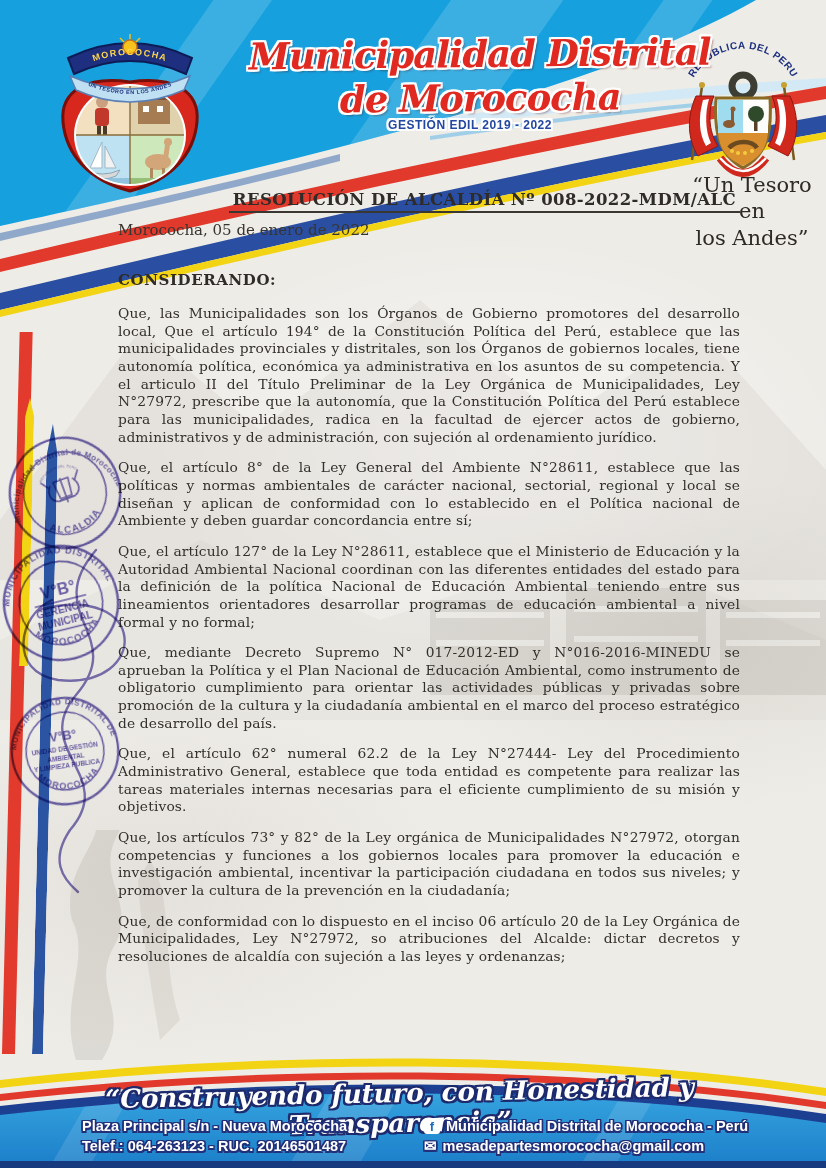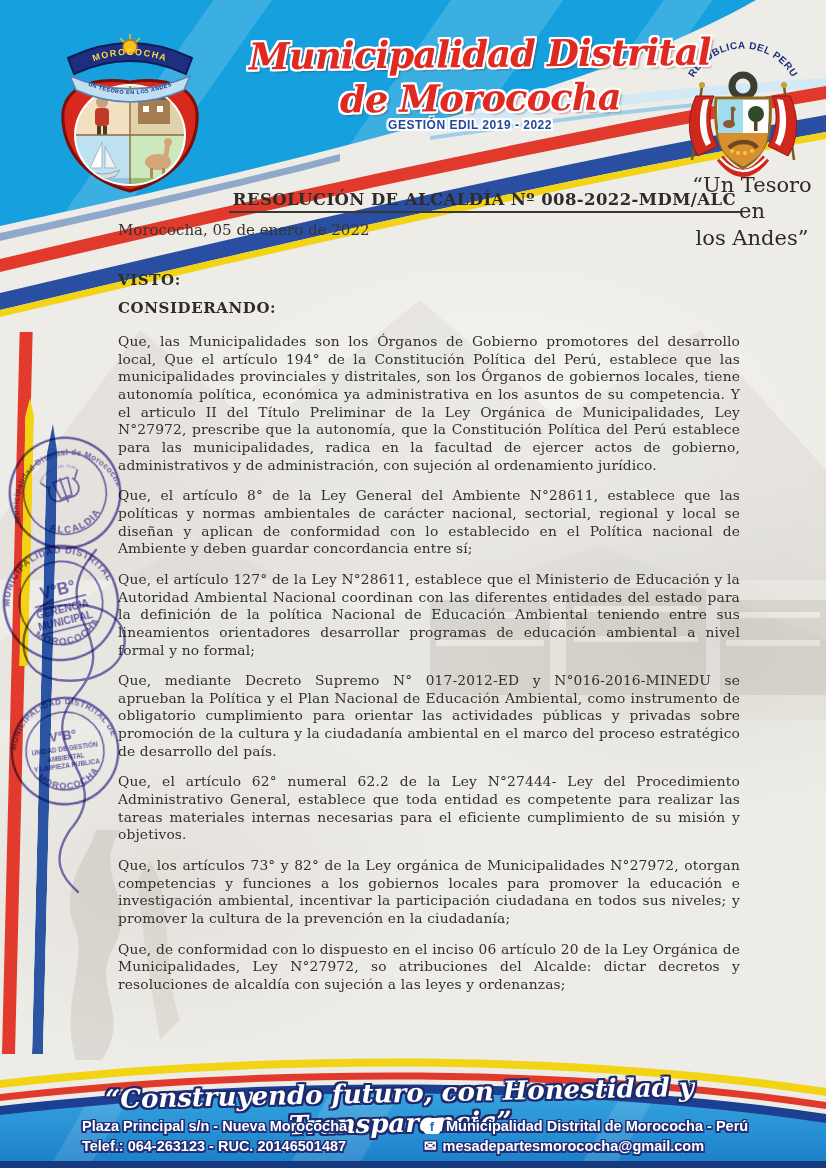--- a/index.html
+++ b/index.html
@@ -221,21 +221,20 @@
 
   <div class="stripe stripe-red"></div>
   <div class="stripe stripe-yellow"></div>
   <div class="stripe stripe-blue"></div>
 
   <div class="doc-body">
     <div class="doc-title-wrap">
       <span class="doc-title">RESOLUCIÓN DE ALCALDÍA Nº 008-2022-MDM/ALC</span>
     </div>
     <div class="dateline">Morococha, 05 de enero de 2022</div>
-    <div class="sec-label">VISTO:</div>
     <div class="sec-label consid-label">CONSIDERANDO:</div>
     <p class="para" style="margin-top:16px">Que, las Municipalidades son los Órganos de Gobierno promotores del desarrollo local, Que el artículo 194° de la Constitución Política del Perú, establece que las municipalidades provinciales y distritales, son los Órganos de gobiernos locales, tiene autonomía política, económica ya administrativa en los asuntos de su competencia. Y el articulo II del Título Preliminar de la Ley Orgánica de Municipalidades, Ley N°27972, prescribe que la autonomía, que la Constitución Política del Perú establece para las municipalidades, radica en la facultad de ejercer actos  de gobierno, administrativos y de administración, con sujeción al ordenamiento jurídico.</p>
     <p class="para">Que, el artículo 8° de la Ley General del Ambiente N°28611, establece que las políticas y normas ambientales de carácter nacional, sectorial, regional y local se diseñan y aplican de conformidad con lo establecido en el Política nacional de Ambiente y deben guardar concordancia entre sí;</p>
     <p class="para">Que, el artículo 127° de la Ley N°28611, establece que el Ministerio de Educación y la Autoridad Ambiental Nacional coordinan con las diferentes entidades del estado para la definición de la política Nacional de Educación Ambiental teniendo entre sus lineamientos orientadores desarrollar programas  de educación ambiental a nivel formal  y no formal;</p>
     <p class="para">Que, mediante Decreto Supremo N° 017-2012-ED y N°016-2016-MINEDU se aprueban la Política y el Plan Nacional de Educación Ambiental, como instrumento de obligatorio cumplimiento para orientar las actividades públicas y privadas sobre promoción de la cultura y la ciudadanía ambiental en el marco del proceso estratégico de desarrollo del país.</p>
     <p class="para">Que, el artículo 62° numeral 62.2 de la Ley N°27444- Ley del Procedimiento Administrativo General, establece que toda entidad es competente para realizar las tareas materiales internas necesarias  para el eficiente cumplimiento de su misión y objetivos.</p>
     <p class="para">Que, los artículos 73° y 82° de la Ley orgánica de Municipalidades N°27972, otorgan competencias y funciones a los gobiernos locales para promover la educación e investigación ambiental, incentivar la participación ciudadana en todos sus niveles; y promover la cultura de la prevención en la ciudadanía;</p>
     <p class="para">Que, de conformidad con lo dispuesto en el inciso 06 artículo 20 de la Ley Orgánica de Municipalidades, Ley N°27972, so atribuciones del Alcalde: dictar decretos y resoluciones de alcaldía con sujeción a las leyes y ordenanzas;</p>
   </div>
 

